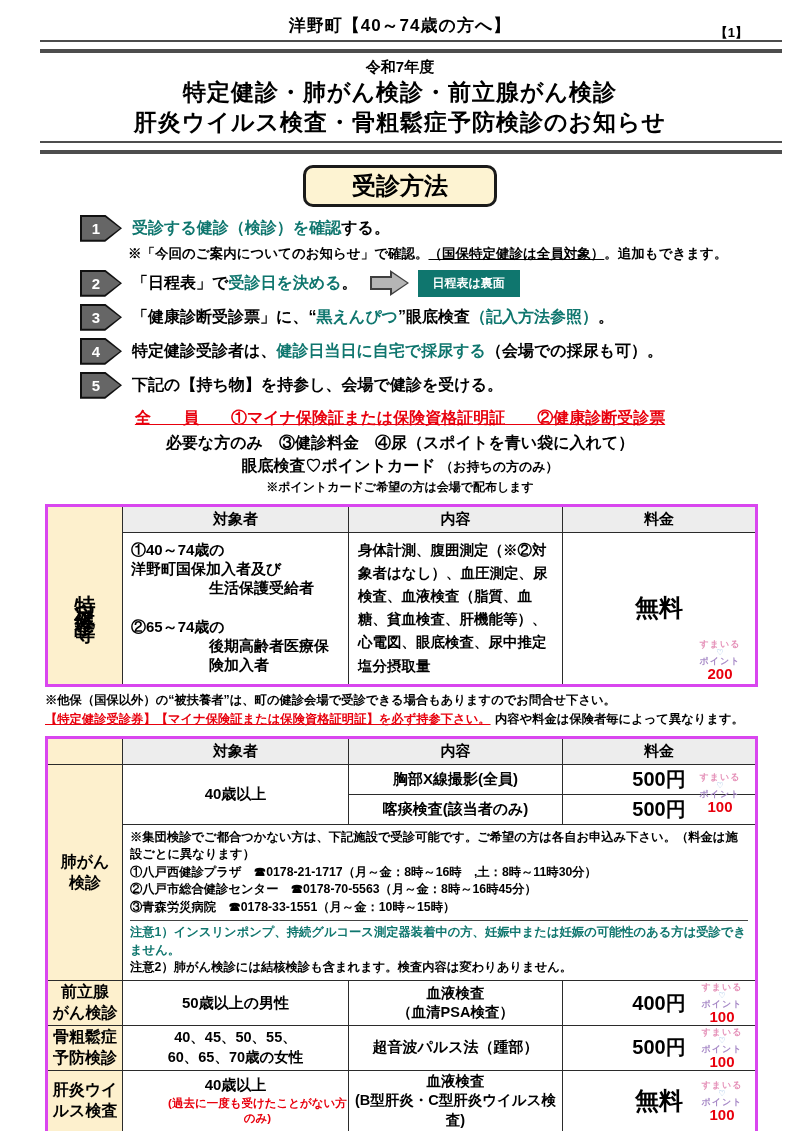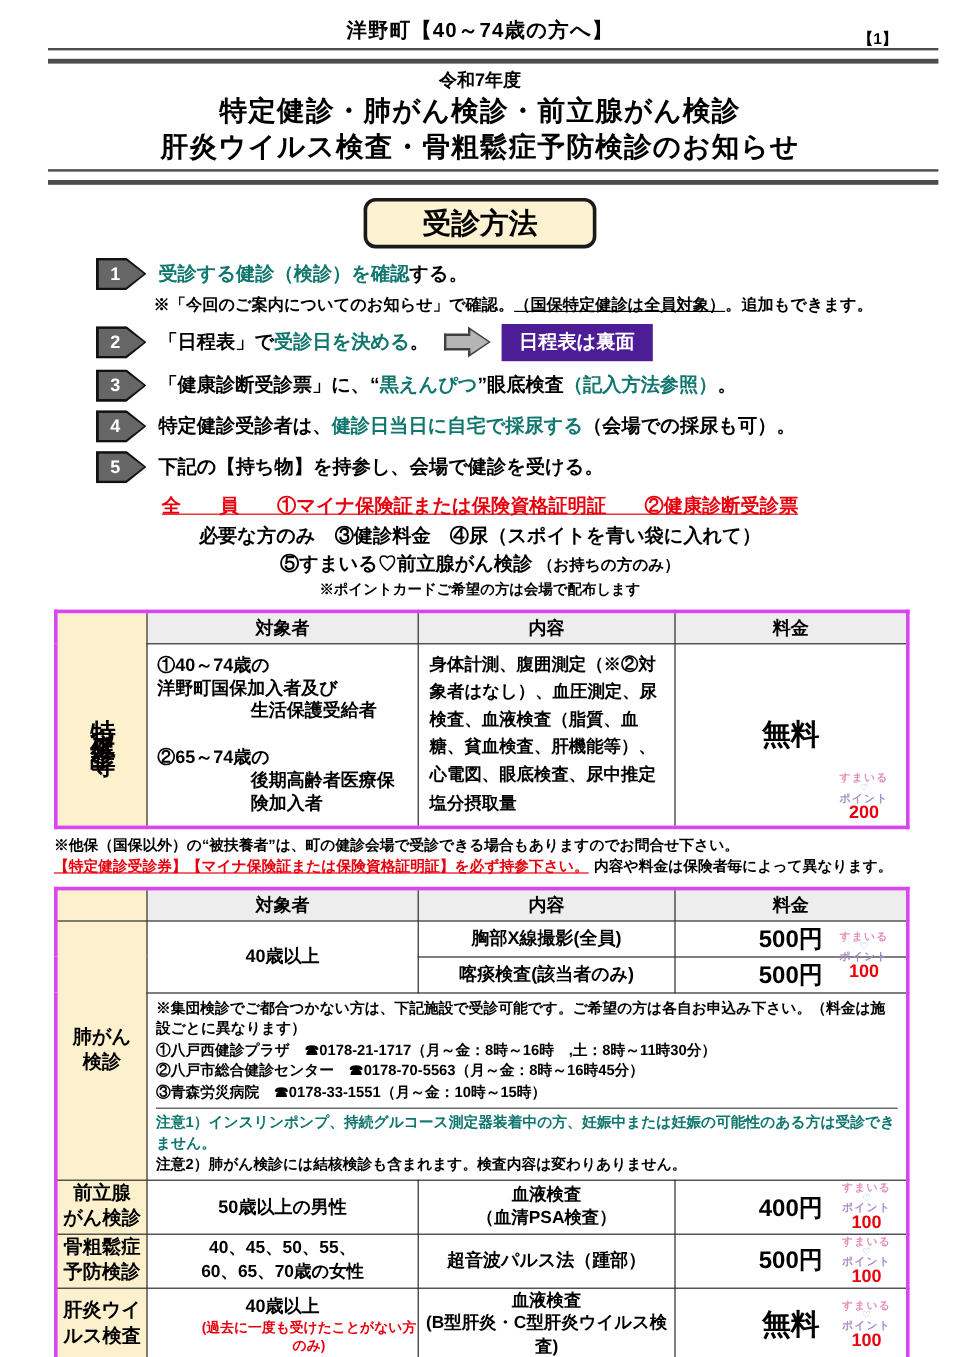--- a/index.html
+++ b/index.html
@@ -31,22 +31,22 @@
   .red { color:#0f766e; }
   .ul { text-decoration:underline; }
   .step-note { margin:3px 0 0 128px; font-size:13.5px; font-weight:bold; }
 
   .arrow { display:inline-block; position:relative; width:42px; height:26px; vertical-align:middle; margin:0 6px 0 12px; }
   .arrow-head-outline { position:absolute; left:20px; top:0px; width:0; height:0;
     border-top:13px solid transparent; border-bottom:13px solid transparent; border-left:19px solid #3f3f3f; }
   .arrow-shaft { position:absolute; left:0; top:6px; width:22px; height:10px; background:#b5b5b5; border:2px solid #3f3f3f; border-right:none; }
   .arrow-head { position:absolute; left:22px; top:3px; width:0; height:0;
     border-top:10px solid transparent; border-bottom:10px solid transparent; border-left:15px solid #b5b5b5; }
-  .schedule-box { display:inline-block; vertical-align:middle; background:#4c1d95; color:#fff;
-    font-weight:bold; font-size:16px; padding:5px 15px; }
+  .schedule-box { display:inline-block; vertical-align:middle; background:#0f766e; color:#fff;
+    font-weight:bold; font-size:12px; padding:5px 15px; }
 
   
   .belong { text-align:center; margin-top:9px; }
   .belong-all { color:#e8000d; font-weight:bold; font-size:16px; text-decoration:underline; }
   .belong-need { font-weight:bold; font-size:16px; margin-top:4px; }
   .belong-card { font-weight:bold; font-size:16px; margin-top:2px; }
   .belong-card-sub { font-size:13px; }
   .belong-note { font-size:12px; font-weight:600; margin-top:2px; }
 
   
@@ -149,21 +149,21 @@
     <div class="badge">
       <div class="badge-fill">5</div>
     </div>
     <div class="step-text">下記の【持ち物】を持参し、会場で健診を受ける。</div>
   </div>
 
   <div class="belong">
     <div class="belong-all">全　　員　　①マイナ保険証または保険資格証明証　　②健康診断受診票</div>
     <div class="belong-need">必要な方のみ　③健診料金　④尿（スポイトを青い袋に入れて）</div>
     <div class="belong-card">
-      <span>⑤すまいる♡前立腺がん検診</span>
+      <span>眼底検査♡ポイントカード</span>
       <span class="belong-card-sub">（お持ちの方のみ）</span>
     </div>
     <div class="belong-note">※ポイントカードご希望の方は会場で配布します</div>
   </div>
 
   <table class="mt">
     <colgroup>
         <col style="width:76px">
         <col style="width:226px">
         <col style="width:214px">

